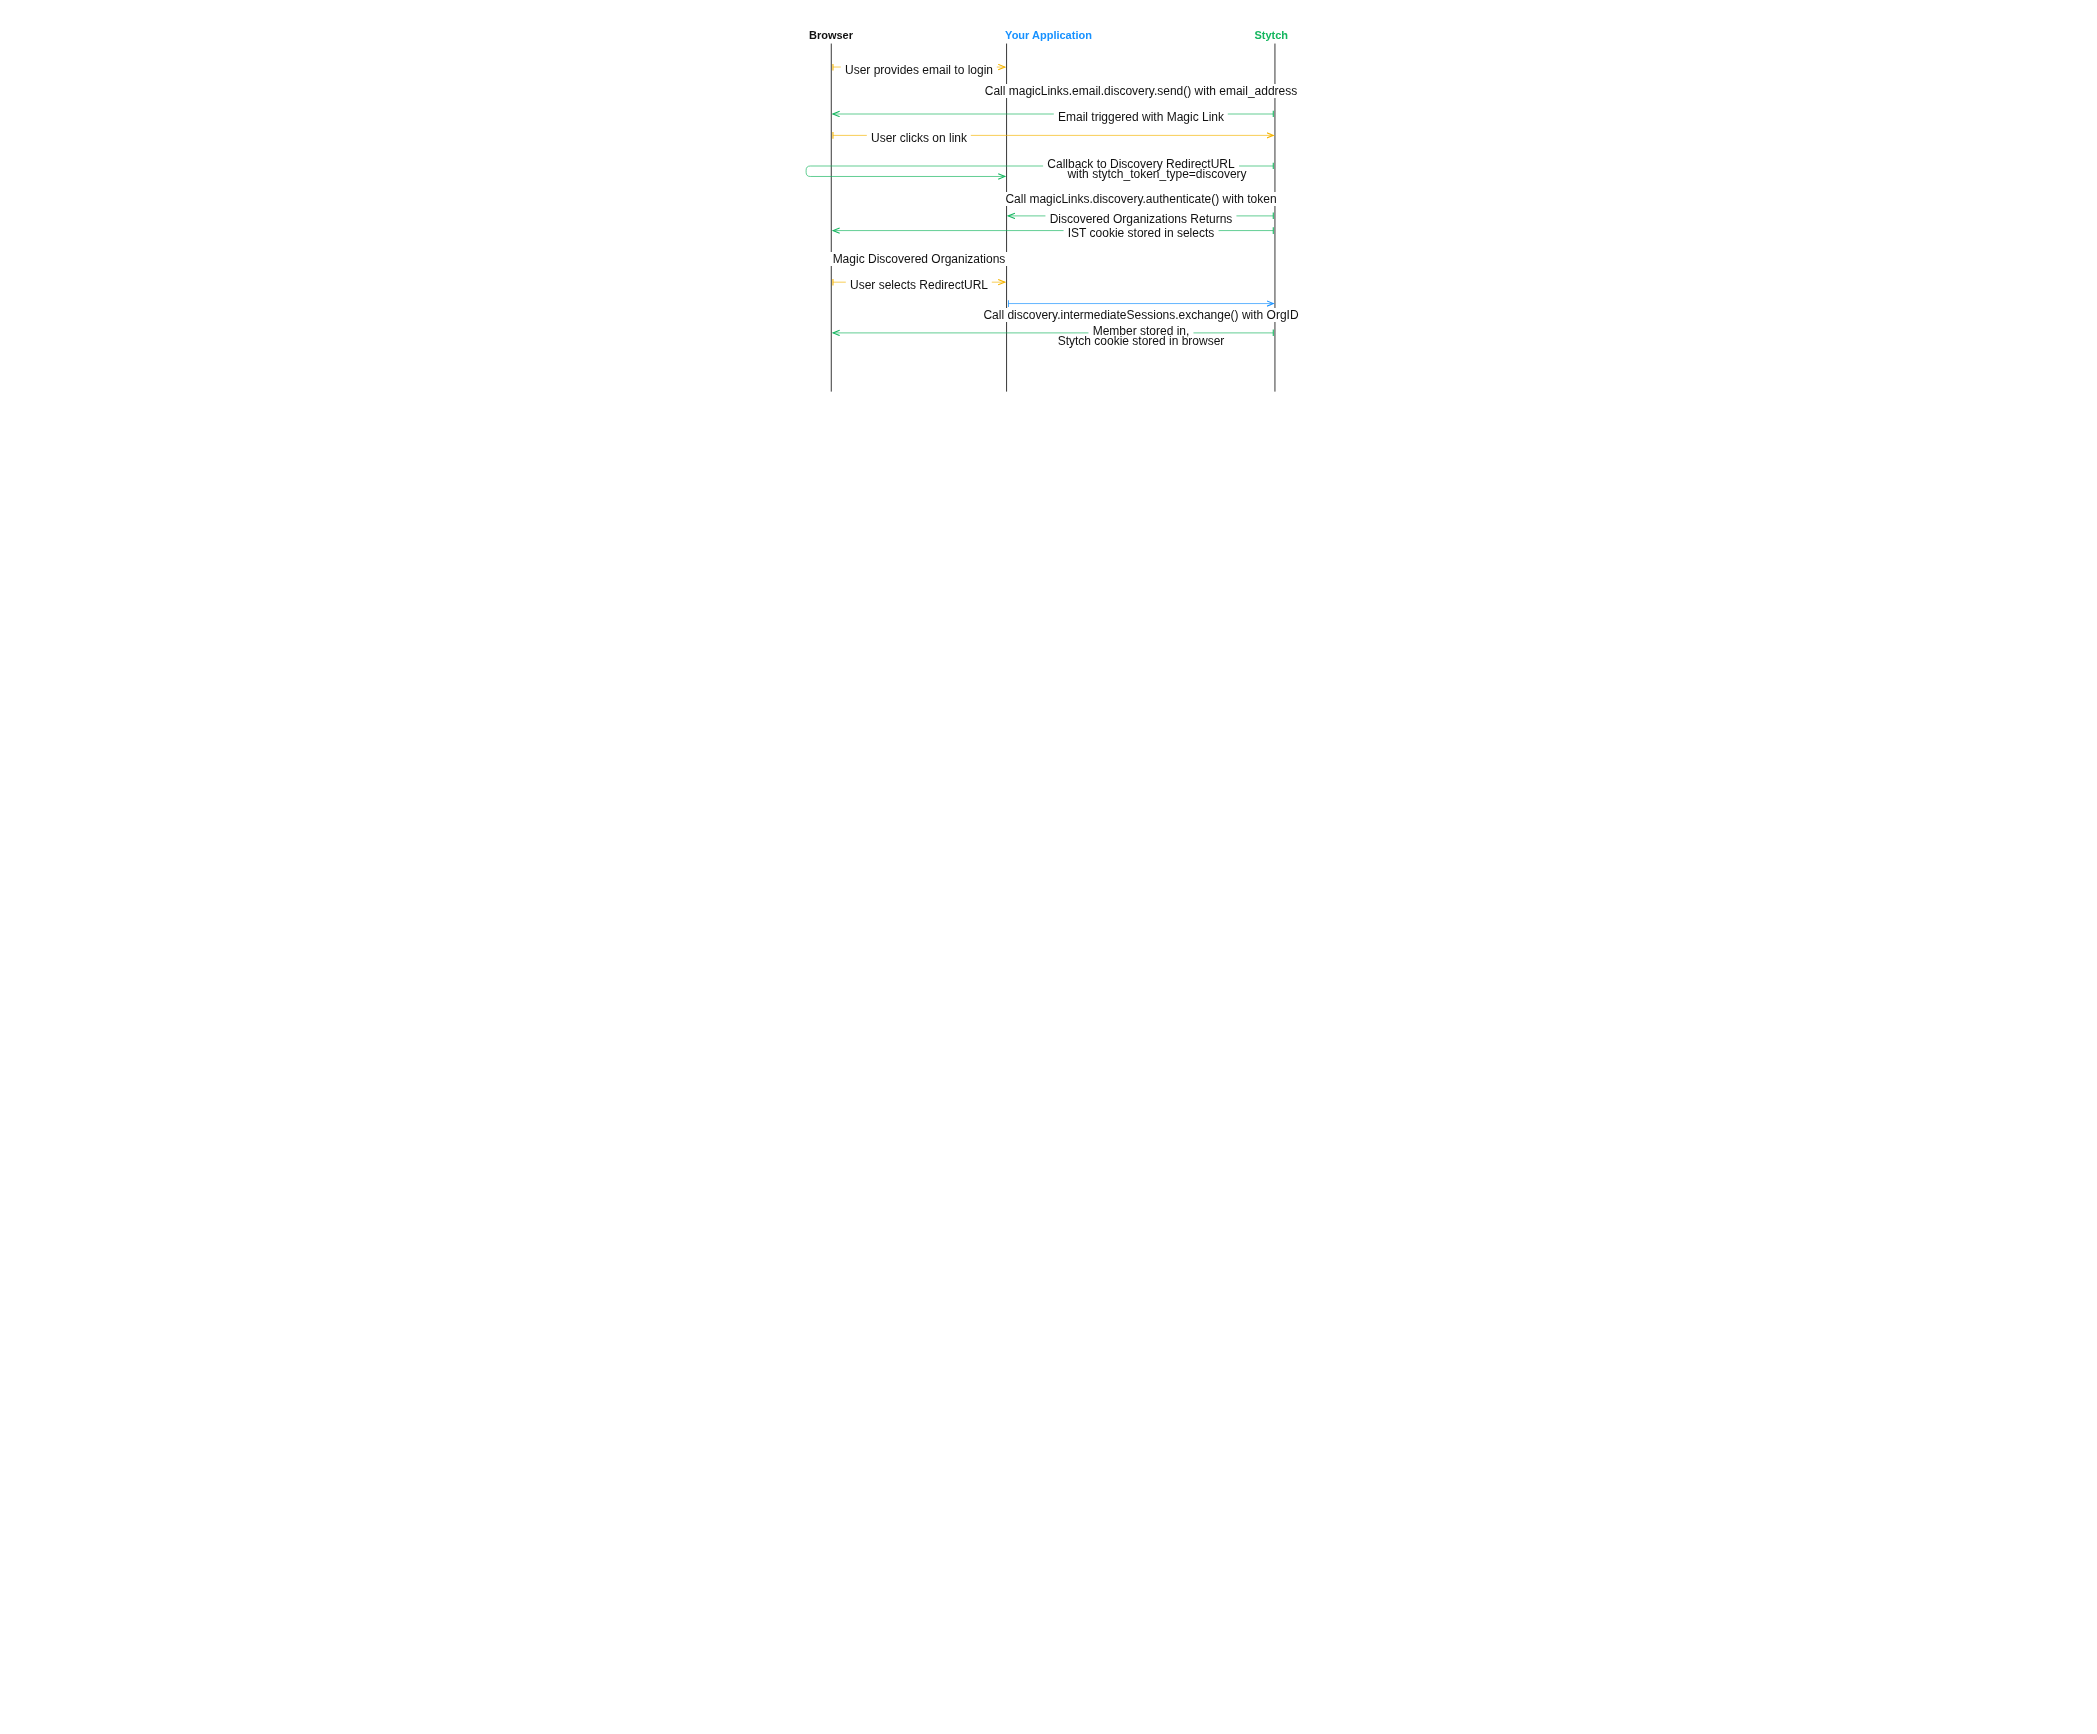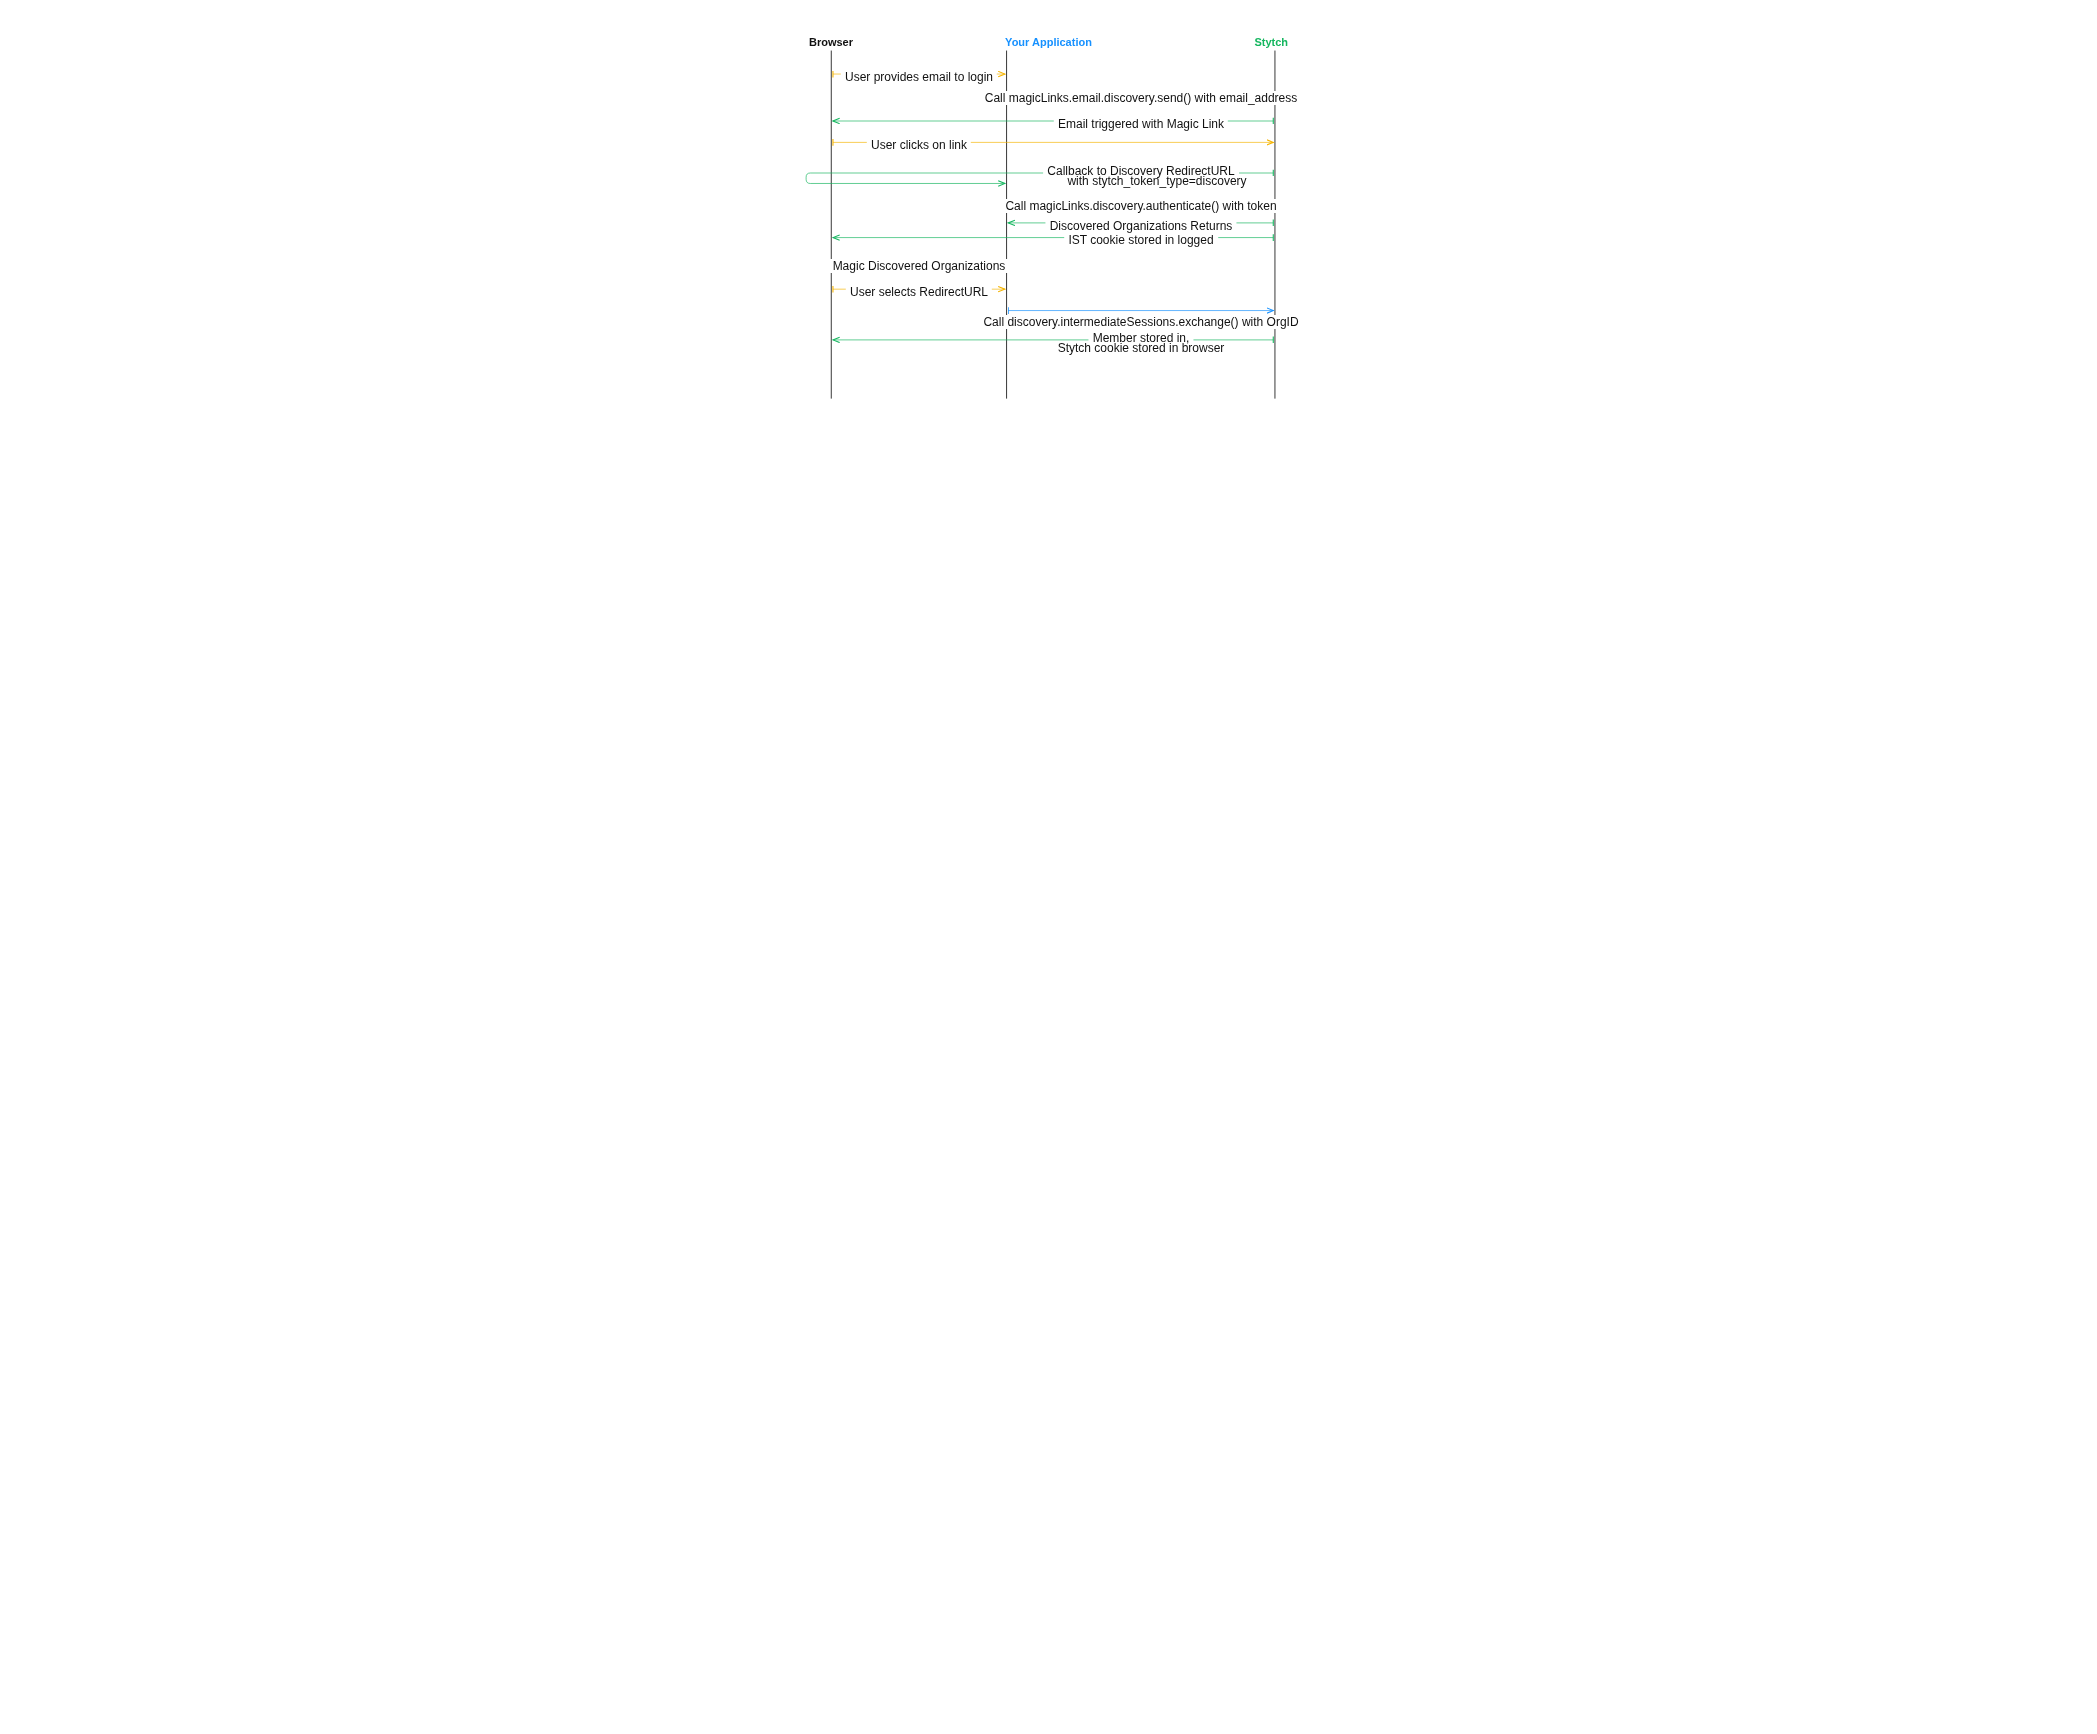--- a/index.html
+++ b/index.html
@@ -1,17 +1,17 @@
 <!DOCTYPE html>
 <html style="font-size:6.7px"><head>
   <meta charset="utf-8">
   <style>
     * { box-sizing: border-box; margin: 0; padding: 0; }
     body { font-family: -apple-system, BlinkMacSystemFont, "Segoe UI", Helvetica, Arial, sans-serif; background: #fff; }
-    .canvas { position: relative; width: 529px; height: 390px; margin: 17px auto; }
+    .canvas { position: relative; width: 529px; height: 390px; margin: 10px auto; }
     .header { font-size: 11px; font-weight: 700; position: absolute; top: 18.5px; }
     .msg-label { font-size: 12px; position: absolute; color: #111; background: #fff; padding: 0 4.2px; white-space: nowrap; text-align: center; transform: translateX(-50%); }
     svg.lines { position: absolute; top: 0; left: 0; }
   </style>
 </head>
 <body>
 
 <div class="canvas">
 
   <div class="header" style="left:25px; color:#111">Browser</div>
@@ -70,21 +70,21 @@
   </svg>
 
   <div class="msg-label" style="left:135px; top:53px">User provides email to login</div>
   <div class="msg-label" style="left:357px; top:74px">Call magicLinks.email.discovery.send() with email_address</div>
   <div class="msg-label" style="left:357px; top:100px">Email triggered with Magic Link</div>
   <div class="msg-label" style="left:135px; top:121px">User clicks on link</div>
   <div class="msg-label" style="left:357px; top:147px">Callback to Discovery RedirectURL</div>
   <div class="msg-label" style="left:373px; top:157px; background:none">with stytch_token_type=discovery</div>
   <div class="msg-label" style="left:357px; top:182px">Call magicLinks.discovery.authenticate() with token</div>
   <div class="msg-label" style="left:357px; top:202px">Discovered Organizations Returns</div>
-  <div class="msg-label" style="left:357px; top:216px">IST cookie stored in logged</div>
+  <div class="msg-label" style="left:357px; top:216px">IST cookie stored in selects</div>
   <div class="msg-label" style="left:135px; top:242px">Magic Discovered Organizations</div>
   <div class="msg-label" style="left:135px; top:268px">User selects RedirectURL</div>
   <div class="msg-label" style="left:357px; top:298px">Call discovery.intermediateSessions.exchange() with OrgID</div>
   <div class="msg-label" style="left:357px; top:314px">Member stored in,</div>
   <div class="msg-label" style="left:357px; top:324px; background:none">Stytch cookie stored in browser</div>
 
 </div>
 
 
 </body></html>

